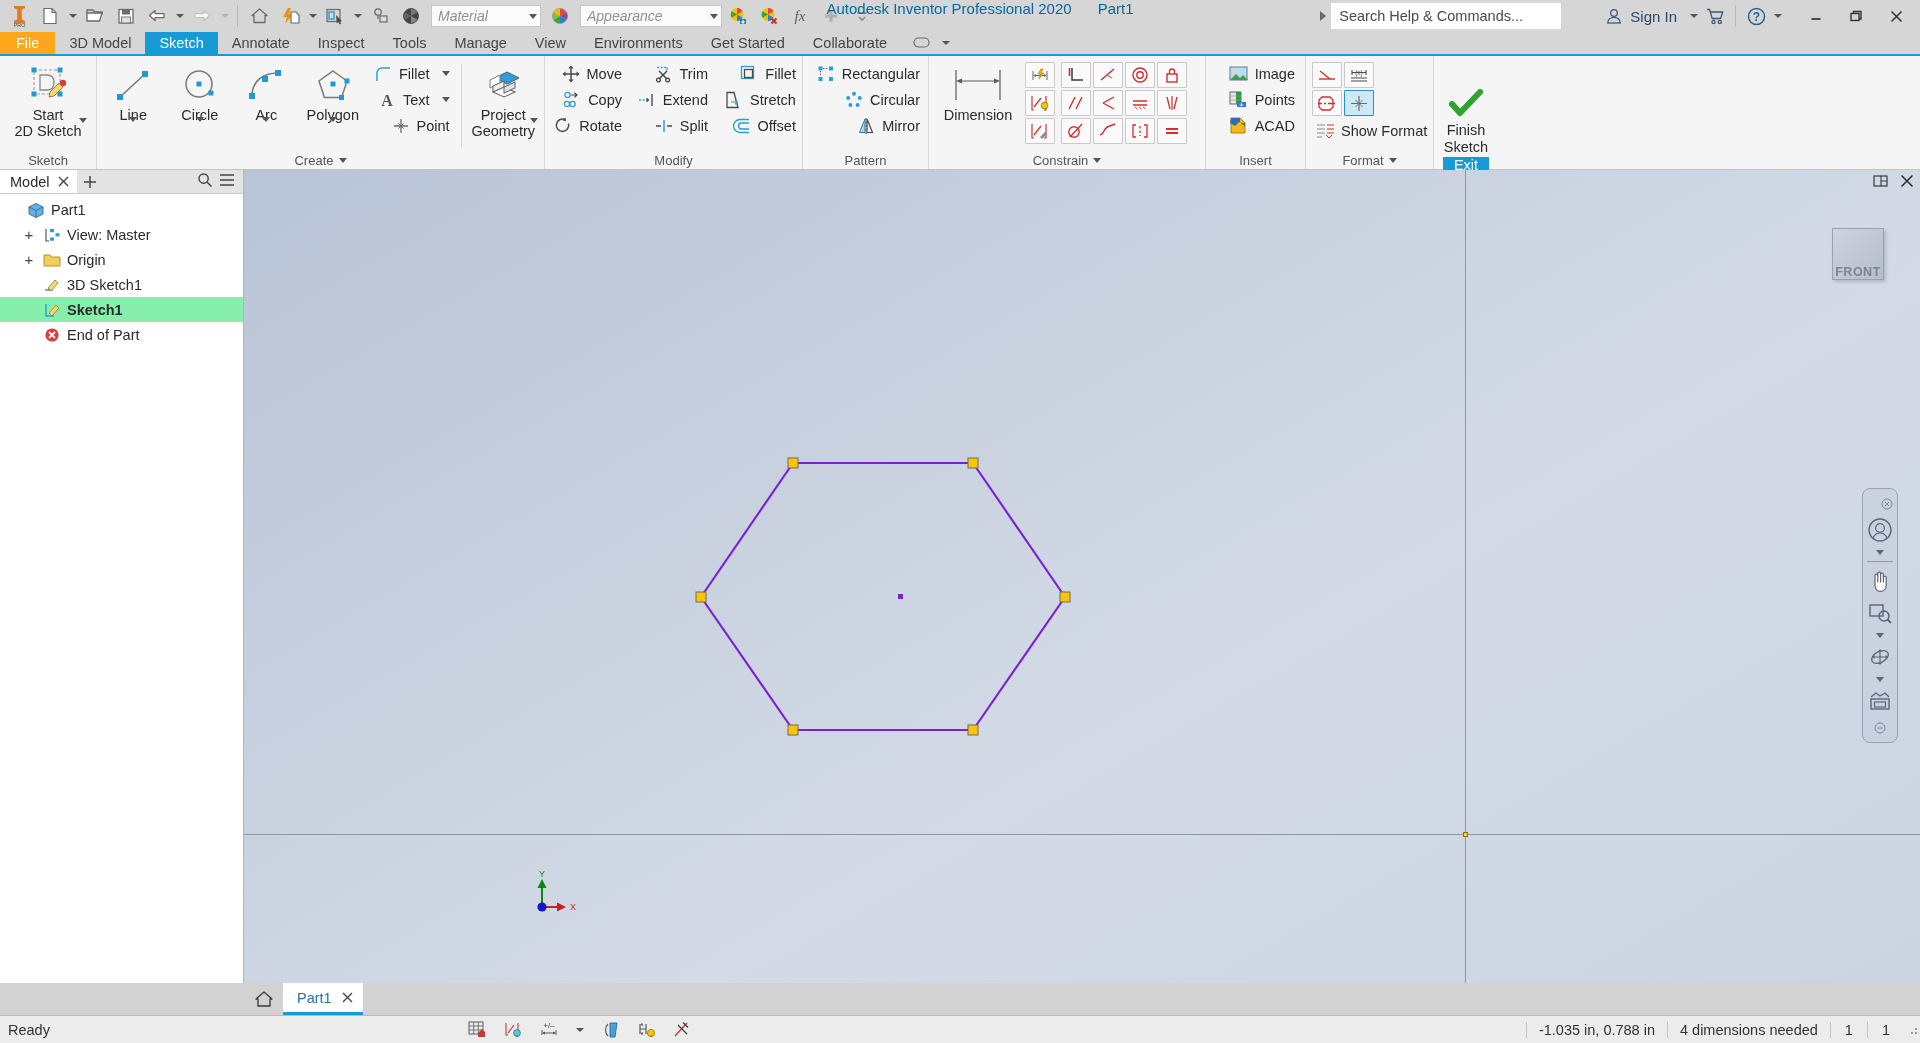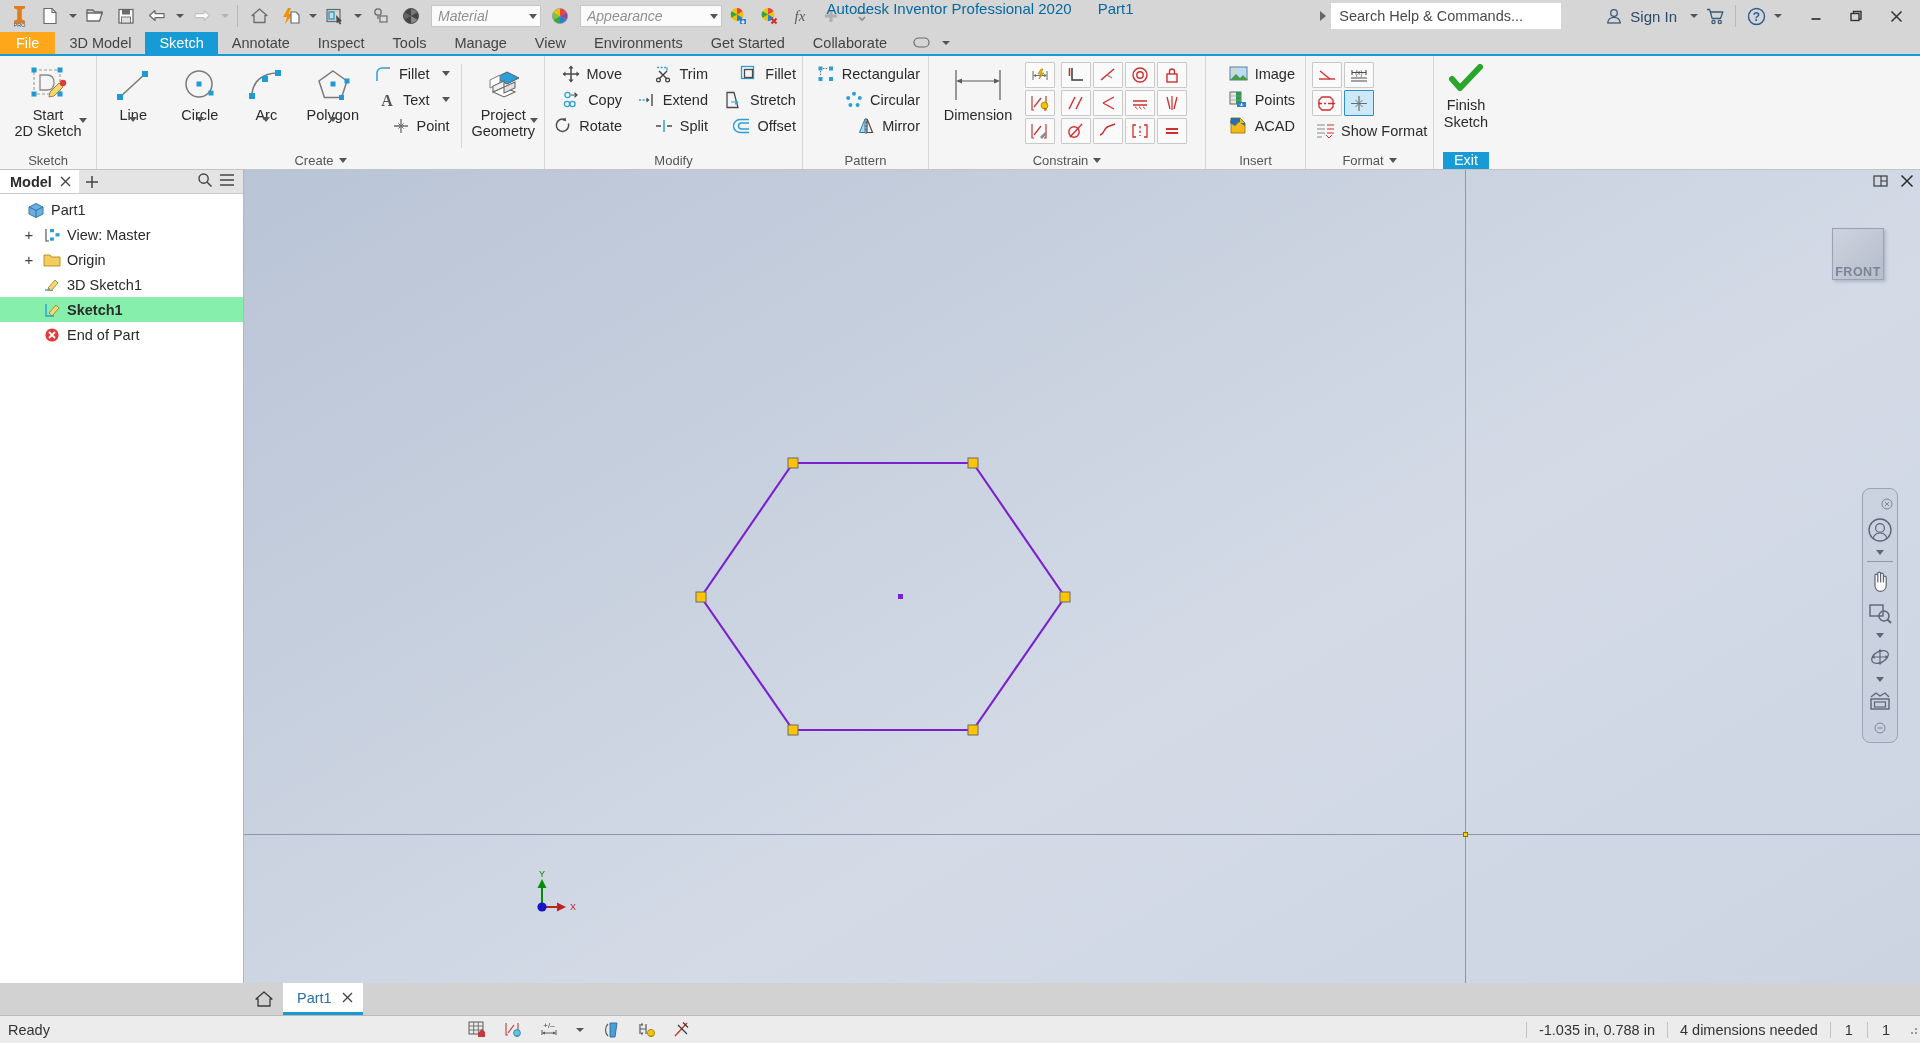--- a/index.html
+++ b/index.html
@@ -107,33 +107,33 @@
 
   .icogrid { display:flex; flex-direction:column; gap:2px; padding-top:2px;}
   .icorow { display:flex; gap:2px; }
   .icobtn {
     width:30px; height:26px; border:1px solid #c9c9c9; background:#fafafa; display:flex;
     align-items:center; justify-content:center; cursor:pointer; border-radius:1px;
   }
   .icobtn.sel { background:#cde8f7; border-color:#2a8fd0; }
   .vsep { width:1px; background:#d8d8d8; margin:4px 4px; align-self:stretch; }
 
-  .exitpanel { width:64px; align-items:center; }
+  .exitpanel { width:64px; align-items:center;margin-top:25px; }
   .exit-btn {
     background:#169bd7; color:#fff; font-size:14.5px; text-align:center; width:46px; height:17px;
     line-height:17px; cursor:pointer;
   }
 
   
   .main { flex:1; display:flex; position:relative; min-height:0; }
 
   
   .browser { width:244px; background:#fff; display:flex; flex-direction:column; border-right:1px solid #b5b5b5; flex:0 0 244px;}
   .browser-tabs { height:24px; background:#e4e4e4; display:flex; align-items:stretch; border-bottom:1px solid #c9c9c9;}
-  .btab { background:#fff; display:flex; align-items:center; gap:8px; padding:0 8px 0 10px; font-size:14.5px; cursor:pointer;font-weight:bold;}
+  .btab { background:#fff; display:flex; align-items:center; gap:8px; padding:0 8px 0 10px; font-size:14.5px; cursor:pointer;}
   .btab .x { color:#555; font-size:14px; }
   .bplus { width:26px; display:flex; align-items:center; justify-content:center; font-size:19px; color:#444; cursor:pointer;}
   .btabright { margin-left:auto; display:flex; align-items:center; gap:6px; padding-right:8px;}
   .browser-tree { flex:1; padding-top:3px; font-size:14.5px; overflow:hidden;}
   .tnode { height:25px; display:flex; align-items:center; gap:5px; padding-left:4px; cursor:pointer; white-space:nowrap;}
   .tnode.sel { background:#86efac;font-weight:bold; }
   .tnode .exp { width:14px; display:flex; align-items:center; justify-content:center; font-size:15px; color:#444; }
   .tnode .tico { width:21px; display:flex; align-items:center; justify-content:center; flex:0 0 21px;}
   .indent1 { padding-left:6px; }
   .indent2 { padding-left:22px; }

